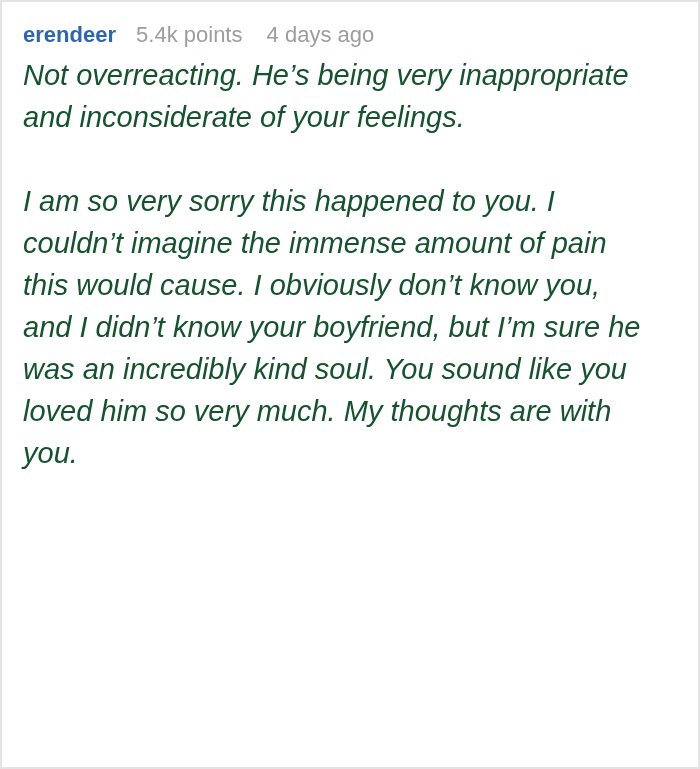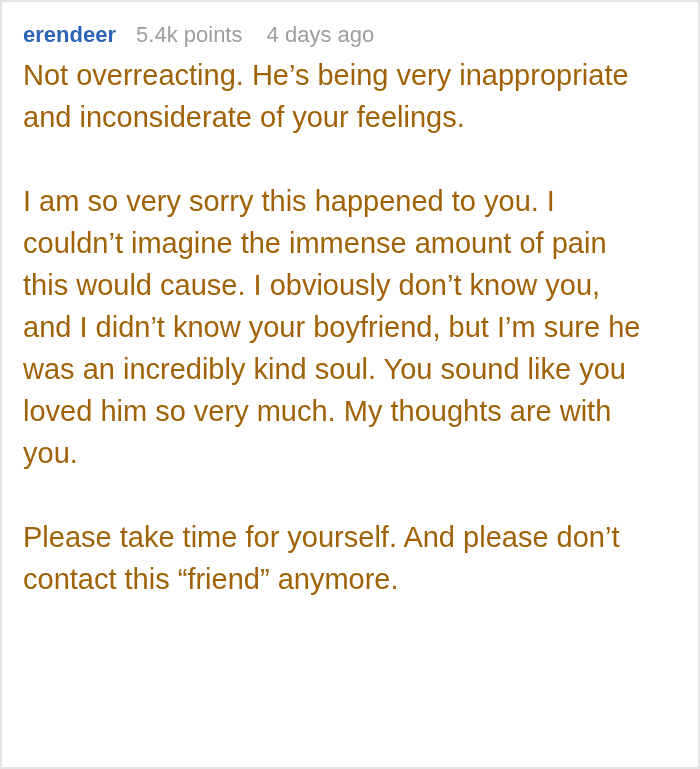--- a/index.html
+++ b/index.html
@@ -29,22 +29,23 @@
     margin-left: 14px;
   }
   .meta-time {
     color: #9d9d9d;
     margin-left: 18px;
   }
   .comment-body {
     margin-top: 6px;
     font-size: 29px;
     line-height: 42px;
-    color: #a16207;
+    color: #14532d;
     letter-spacing: 0px;
+    font-style: italic;
   }
   .comment-body p {
     margin: 0 0 42px 0;
     white-space: pre-line;
   }
   .comment-body p:last-child {
     margin-bottom: 0;
   }
 </style>
 </head>
@@ -61,16 +62,14 @@
 
   <p>Not overreacting. He’s being very inappropriate
 and inconsiderate of your feelings.</p>
       <p>I am so very sorry this happened to you. I
 couldn’t imagine the immense amount of pain
 this would cause. I obviously don’t know you,
 and I didn’t know your boyfriend, but I’m sure he
 was an incredibly kind soul. You sound like you
 loved him so very much. My thoughts are with
 you.</p>
-      <p>Please take time for yourself. And please don’t
-contact this “friend” anymore.</p>
     </div>
 </div>
 
 </body></html>

